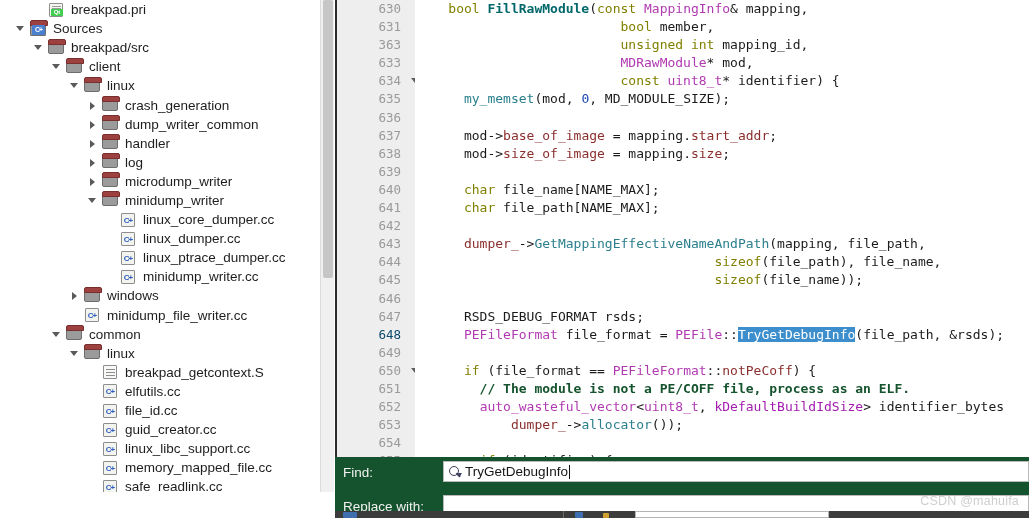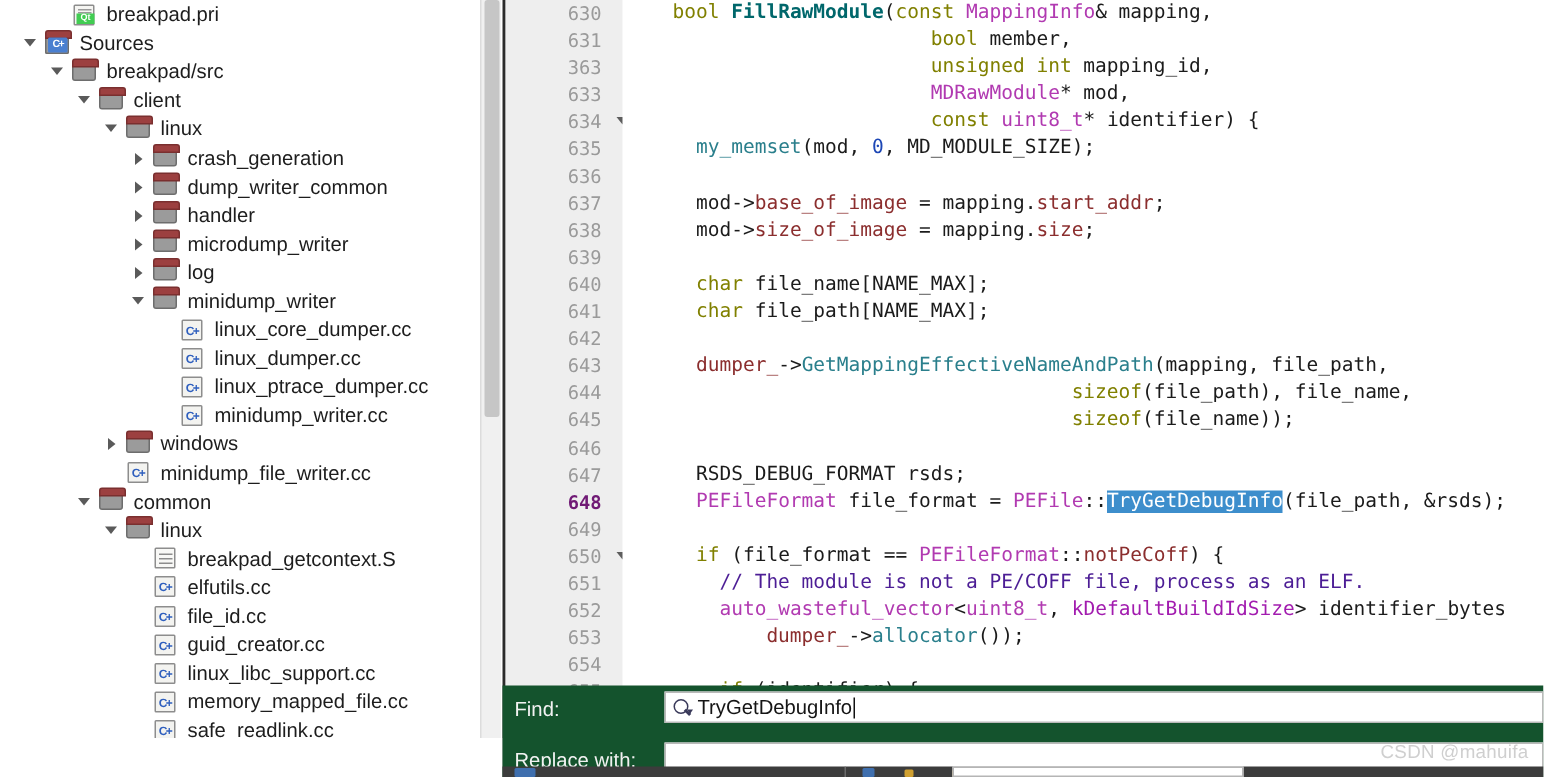--- a/index.html
+++ b/index.html
@@ -208,21 +208,21 @@
   .gline {
     position: relative;
     height: 18.1px;
     font-size: 12.5px;
     line-height: 18.1px;
     color: #9a9a9a;
     text-align: right;
     padding-right: 26px;
     font-family: "DejaVu Sans Mono", monospace;
   }
-  .gline.current { color: #701a75; font-weight: bold; padding-left: 37px; }
+  .gline.current { color: #0c4a6e; font-weight: normal; padding-left: 37px; }
   .fold {
     position: absolute;
     right: 8px; top: 6px;
     width: 0; height: 0;
     border-top: 5px solid #5d5d5d;
     border-left: 4px solid transparent;
     border-right: 4px solid transparent;
   }
   #code {
     position: absolute;
@@ -238,21 +238,21 @@
     white-space: pre;
     font-family: "DejaVu Sans Mono", monospace;
     color: #1b1b1b;
     padding-left: 2px;
   }
   .kw   { color: #808000; }          
   .typ  { color: #b13ab1; }          
   .fn   { color: #00676b; font-weight: bold; } 
   .call { color: #2a7f8c; }          
   .mem  { color: #8b2e2e; }          
-  .cmt  { color: #4c1d95; }          
+  .cmt  { color: #14532d; font-weight: bold; }          
   .cnst { color: #a21caf; }          
   .num  { color: #1c46b5; }          
   .pl   { color: #1b1b1b; }          
   .sel  { background: #3d8ecc; color: #ffffff; }
 
   
   #find-bar {
     position: absolute;
     left: 335px; top: 457px;
     width: 694px; height: 61px;
@@ -448,29 +448,29 @@
           <span class="ico-folder"></span>
         </span>
         <span class="tree-label">handler</span>
       </div>
       <div class="tree-row">
         <span class="tw" style="display: inline-block; width: 84px; height: 1px;"></span>
         <span class="arrow closed"></span>
         <span class="icon-box">
           <span class="ico-folder"></span>
         </span>
+        <span class="tree-label">log</span>
+      </div>
+      <div class="tree-row">
+        <span class="tw" style="display: inline-block; width: 84px; height: 1px;"></span>
+        <span class="arrow closed"></span>
+        <span class="icon-box">
+          <span class="ico-folder"></span>
+        </span>
         <span class="tree-label">microdump_writer</span>
-      </div>
-      <div class="tree-row">
-        <span class="tw" style="display: inline-block; width: 84px; height: 1px;"></span>
-        <span class="arrow closed"></span>
-        <span class="icon-box">
-          <span class="ico-folder"></span>
-        </span>
-        <span class="tree-label">log</span>
       </div>
       <div class="tree-row">
         <span class="tw" style="display: inline-block; width: 84px; height: 1px;"></span>
         <span class="arrow open"></span>
         <span class="icon-box">
           <span class="ico-folder"></span>
         </span>
         <span class="tree-label">minidump_writer</span>
       </div>
       <div class="tree-row">

